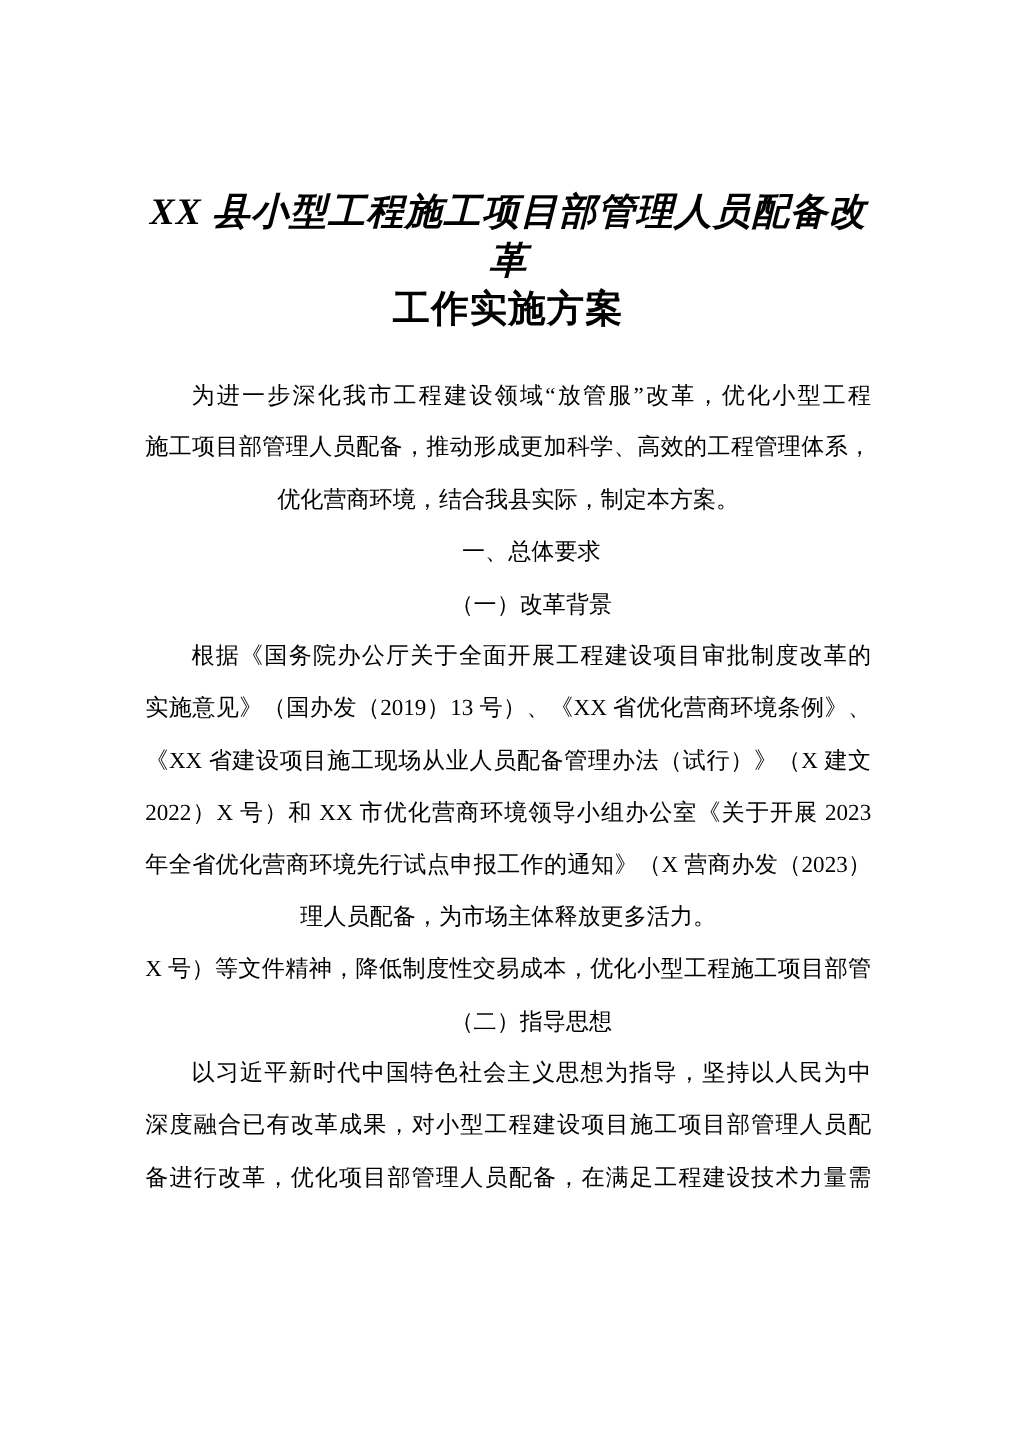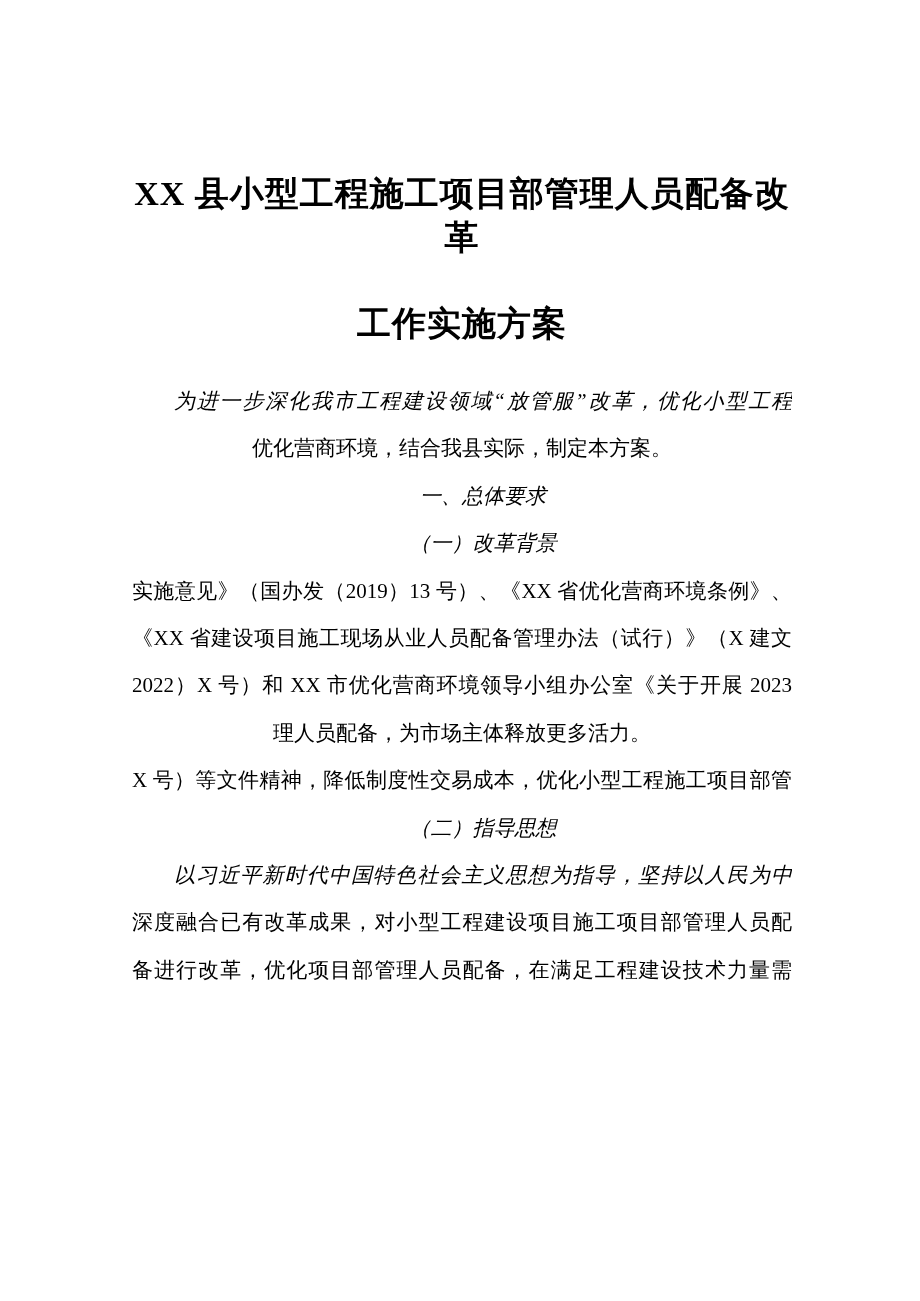--- a/index.html
+++ b/index.html
@@ -23,59 +23,61 @@
     width: 660px;
   }
   .doc-title {
     font-size: 34px;
     font-weight: bold;
     line-height: 44px;
     text-align: center;
     letter-spacing: 1px;
   }
   .doc-title.first {
-    margin-bottom: 42px;
+    font-style: italic;
   }
   .doc-title.second {
     margin-bottom: 32px;
   }
   .body-lines {
     font-size: 21px;
   }
   .text-line {
     height: 47.4px;
     line-height: 47.4px;
     text-align: center;
     overflow: hidden;
   }
   .text-line.justify {
     text-align: justify;
     text-align-last: justify;
     text-justify: inter-character;
   }
   .text-line.indent {
     padding-left: 42px;
-    font-style: italic;
   }
 </style>
 </head>
 <body>
 
 <div class="page">
   <div class="content">
     <div class="doc-title first">XX 县小型工程施工项目部管理人员配备改革</div>
     <div class="doc-title second">工作实施方案</div>
     <div class="body-lines">
         <div class="text-line justify indent">为进一步深化我市工程建设领域“放管服”改革，优化小型工程</div>
+        <div class="text-line justify">施工项目部管理人员配备，推动形成更加科学、高效的工程管理体系，</div>
         <div class="text-line">优化营商环境，结合我县实际，制定本方案。</div>
         <div class="text-line indent">一、总体要求</div>
         <div class="text-line indent">（一）改革背景</div>
+        <div class="text-line justify indent">根据《国务院办公厅关于全面开展工程建设项目审批制度改革的</div>
         <div class="text-line justify">实施意见》（国办发（2019）13 号）、《XX 省优化营商环境条例》、</div>
         <div class="text-line justify">《XX 省建设项目施工现场从业人员配备管理办法（试行）》（X 建文（</div>
         <div class="text-line justify">2022）X 号）和 XX 市优化营商环境领导小组办公室《关于开展 2023</div>
+        <div class="text-line justify">年全省优化营商环境先行试点申报工作的通知》（X 营商办发（2023）</div>
         <div class="text-line">理人员配备，为市场主体释放更多活力。</div>
         <div class="text-line justify">X 号）等文件精神，降低制度性交易成本，优化小型工程施工项目部管</div>
         <div class="text-line indent">（二）指导思想</div>
         <div class="text-line justify indent">以习近平新时代中国特色社会主义思想为指导，坚持以人民为中</div>
         <div class="text-line justify">深度融合已有改革成果，对小型工程建设项目施工项目部管理人员配</div>
         <div class="text-line justify">备进行改革，优化项目部管理人员配备，在满足工程建设技术力量需</div>
       </div>
   </div>
 </div>
 

